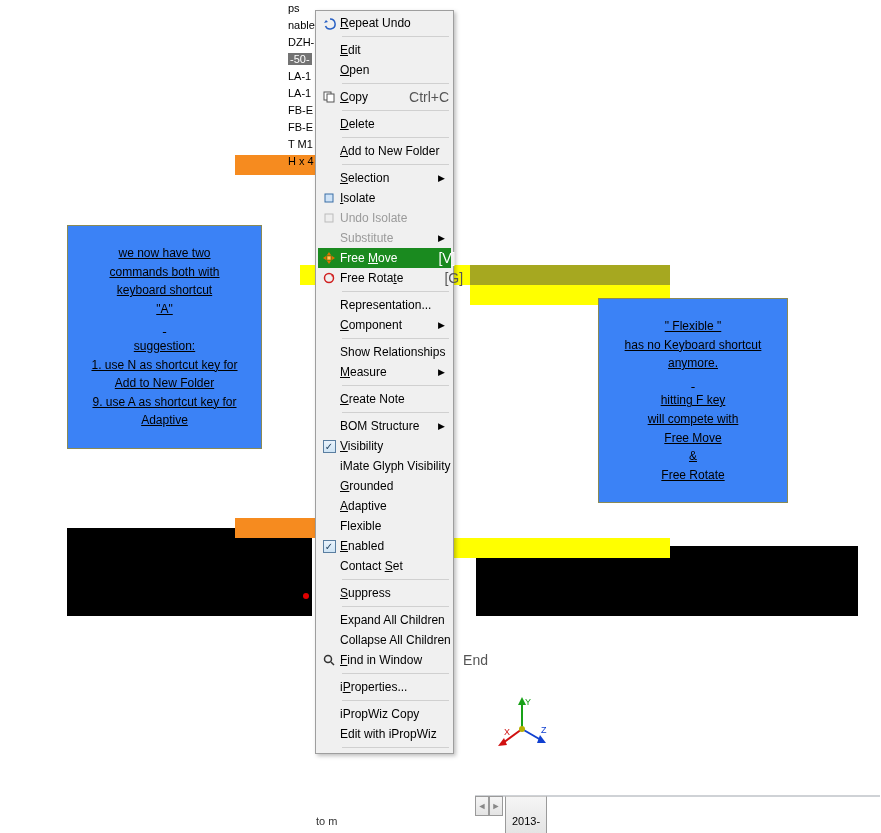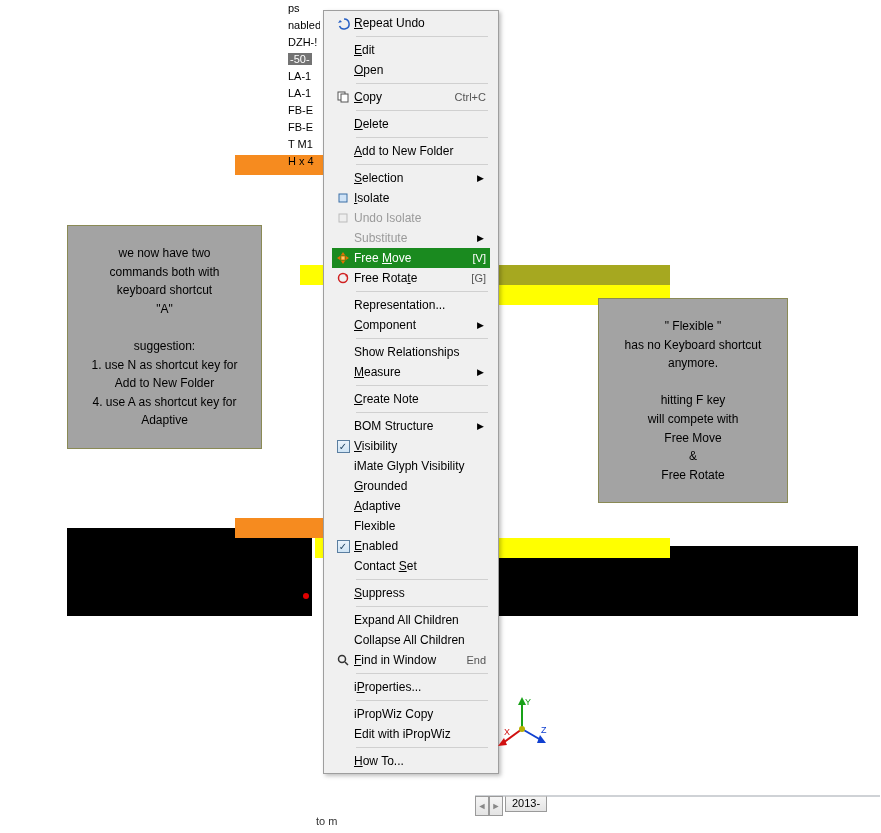--- a/index.html
+++ b/index.html
@@ -24,45 +24,45 @@
     color: #000;
   }
   .treecol .row { white-space: nowrap; overflow: hidden; margin-left: 8px; }
   .treecol .sel {
     background: #737373;
     color: #fff;
     padding: 0 2px;
   }
   .menu {
     position: absolute;
-    left: 323px;
+    left: 315px;
     top: 10px;
-    width: 176px;
+    width: 139px;
     background: #f0f0f0;
     border: 1px solid #9e9e9e;
     box-shadow: 2px 2px 4px rgba(0,0,0,0.25);
-    padding: 2px 8px;
+    padding: 2px 2px;
   }
   .mi {
     display: flex;
     align-items: center;
     height: 20px;
     padding-right: 4px;
     position: relative;
   }
   .mi .ico {
     width: 22px;
     display: flex;
     align-items: center;
     justify-content: center;
     flex: 0 0 22px;
     font-size: 11px;
   }
   .mi .lbl { flex: 1; white-space: nowrap; }
-  .mi .sc  { color: #555; font-size: 11px; padding-left: 6px; }
+  .mi .sc  { color: #555; font-size: 14px; padding-left: 6px; margin-left: 35px; }
   .mi .arrow {
     width: 10px; text-align: right; font-size: 9px; padding-right: 2px;
   }
   .mi.disabled .lbl, .mi.disabled .sc, .mi.disabled .ico { color: #9a9a9a; }
   .mi.hl-green { background: #1a8a1f; color: #fff; }
   .mi.hl-green .lbl, .mi.hl-green .sc { color: #fff; }
   .sep {
     height: 1px;
     margin: 3px 2px 3px 24px;
     background: #d0d0d0;
@@ -81,25 +81,26 @@
     position: absolute;
     height: 20px;
   }
   .bar.orange { background: #f68b1f; }
   .bar.yellow { background: #ffff00; }
   .bar.olive  { background: #a6a820; }
 
   
   .callout {
     position: absolute;
-    background: #a3a3a3;
+    background: #3b82f6;
     border: 1px solid #8a8a55;
     padding: 18px 12px;
     text-align: center;
     line-height: 1.55;
+    text-decoration: underline;
   }
 
   
   .viewport-ground {
     position: absolute;
     left: 475px; top: 795px;
     width: 405px; height: 2px;
     background: #cfd2d6;
   }
   .origin-dot {
@@ -115,21 +116,21 @@
     width: 55px; height: 55px;
   }
 
   .tab {
     position: absolute;
     left: 505px; top: 796px;
     height: 16px;
     border: 1px solid #9a9a9a;
     border-top: 1px solid #c9c9c9;
     background: linear-gradient(#f5f5f5,#e4e4e4);
-    padding: 0 6px;
+    padding: 18px 6px;
     font-size: 11px;
   }
   .tab-nav {
     position: absolute;
     left: 475px; top: 796px;
     height: 20px;
     display: flex;
   }
   .tab-nav span {
     width: 14px; height: 20px;
@@ -360,36 +361,32 @@
     <div class="sep"></div>
     <div class="mi">
       <span class="ico"></span>
       <span class="lbl">iPropWiz Copy</span>
     </div>
     <div class="mi">
       <span class="ico"></span>
       <span class="lbl">Edit with iPropWiz</span>
     </div>
     <div class="sep"></div>
-    <div class="mi">
-      <span class="ico"></span>
-      <span class="lbl"><span class="underline">H</span>ow To...</span>
-    </div>
   </div>
 
 <div class="callout" id="callout-left" style="left:67px; top:225px; width:195px;">
     <div>we now have two</div>
     <div>commands both with</div>
     <div>keyboard shortcut</div>
     <div>"A"</div>
     <div>&nbsp;</div>
     <div>suggestion:</div>
     <div>1. use N as shortcut key for</div>
     <div>Add to New Folder</div>
-    <div>4. use A as shortcut key for</div>
+    <div>9. use A as shortcut key for</div>
     <div>Adaptive</div>
   </div>
 <div class="callout" id="callout-right" style="left:598px; top:298px; width:190px;">
     <div>" Flexible "</div>
     <div>has no Keyboard shortcut</div>
     <div>anymore.</div>
     <div>&nbsp;</div>
     <div>hitting F key</div>
     <div>will compete with</div>
     <div>Free Move</div>

